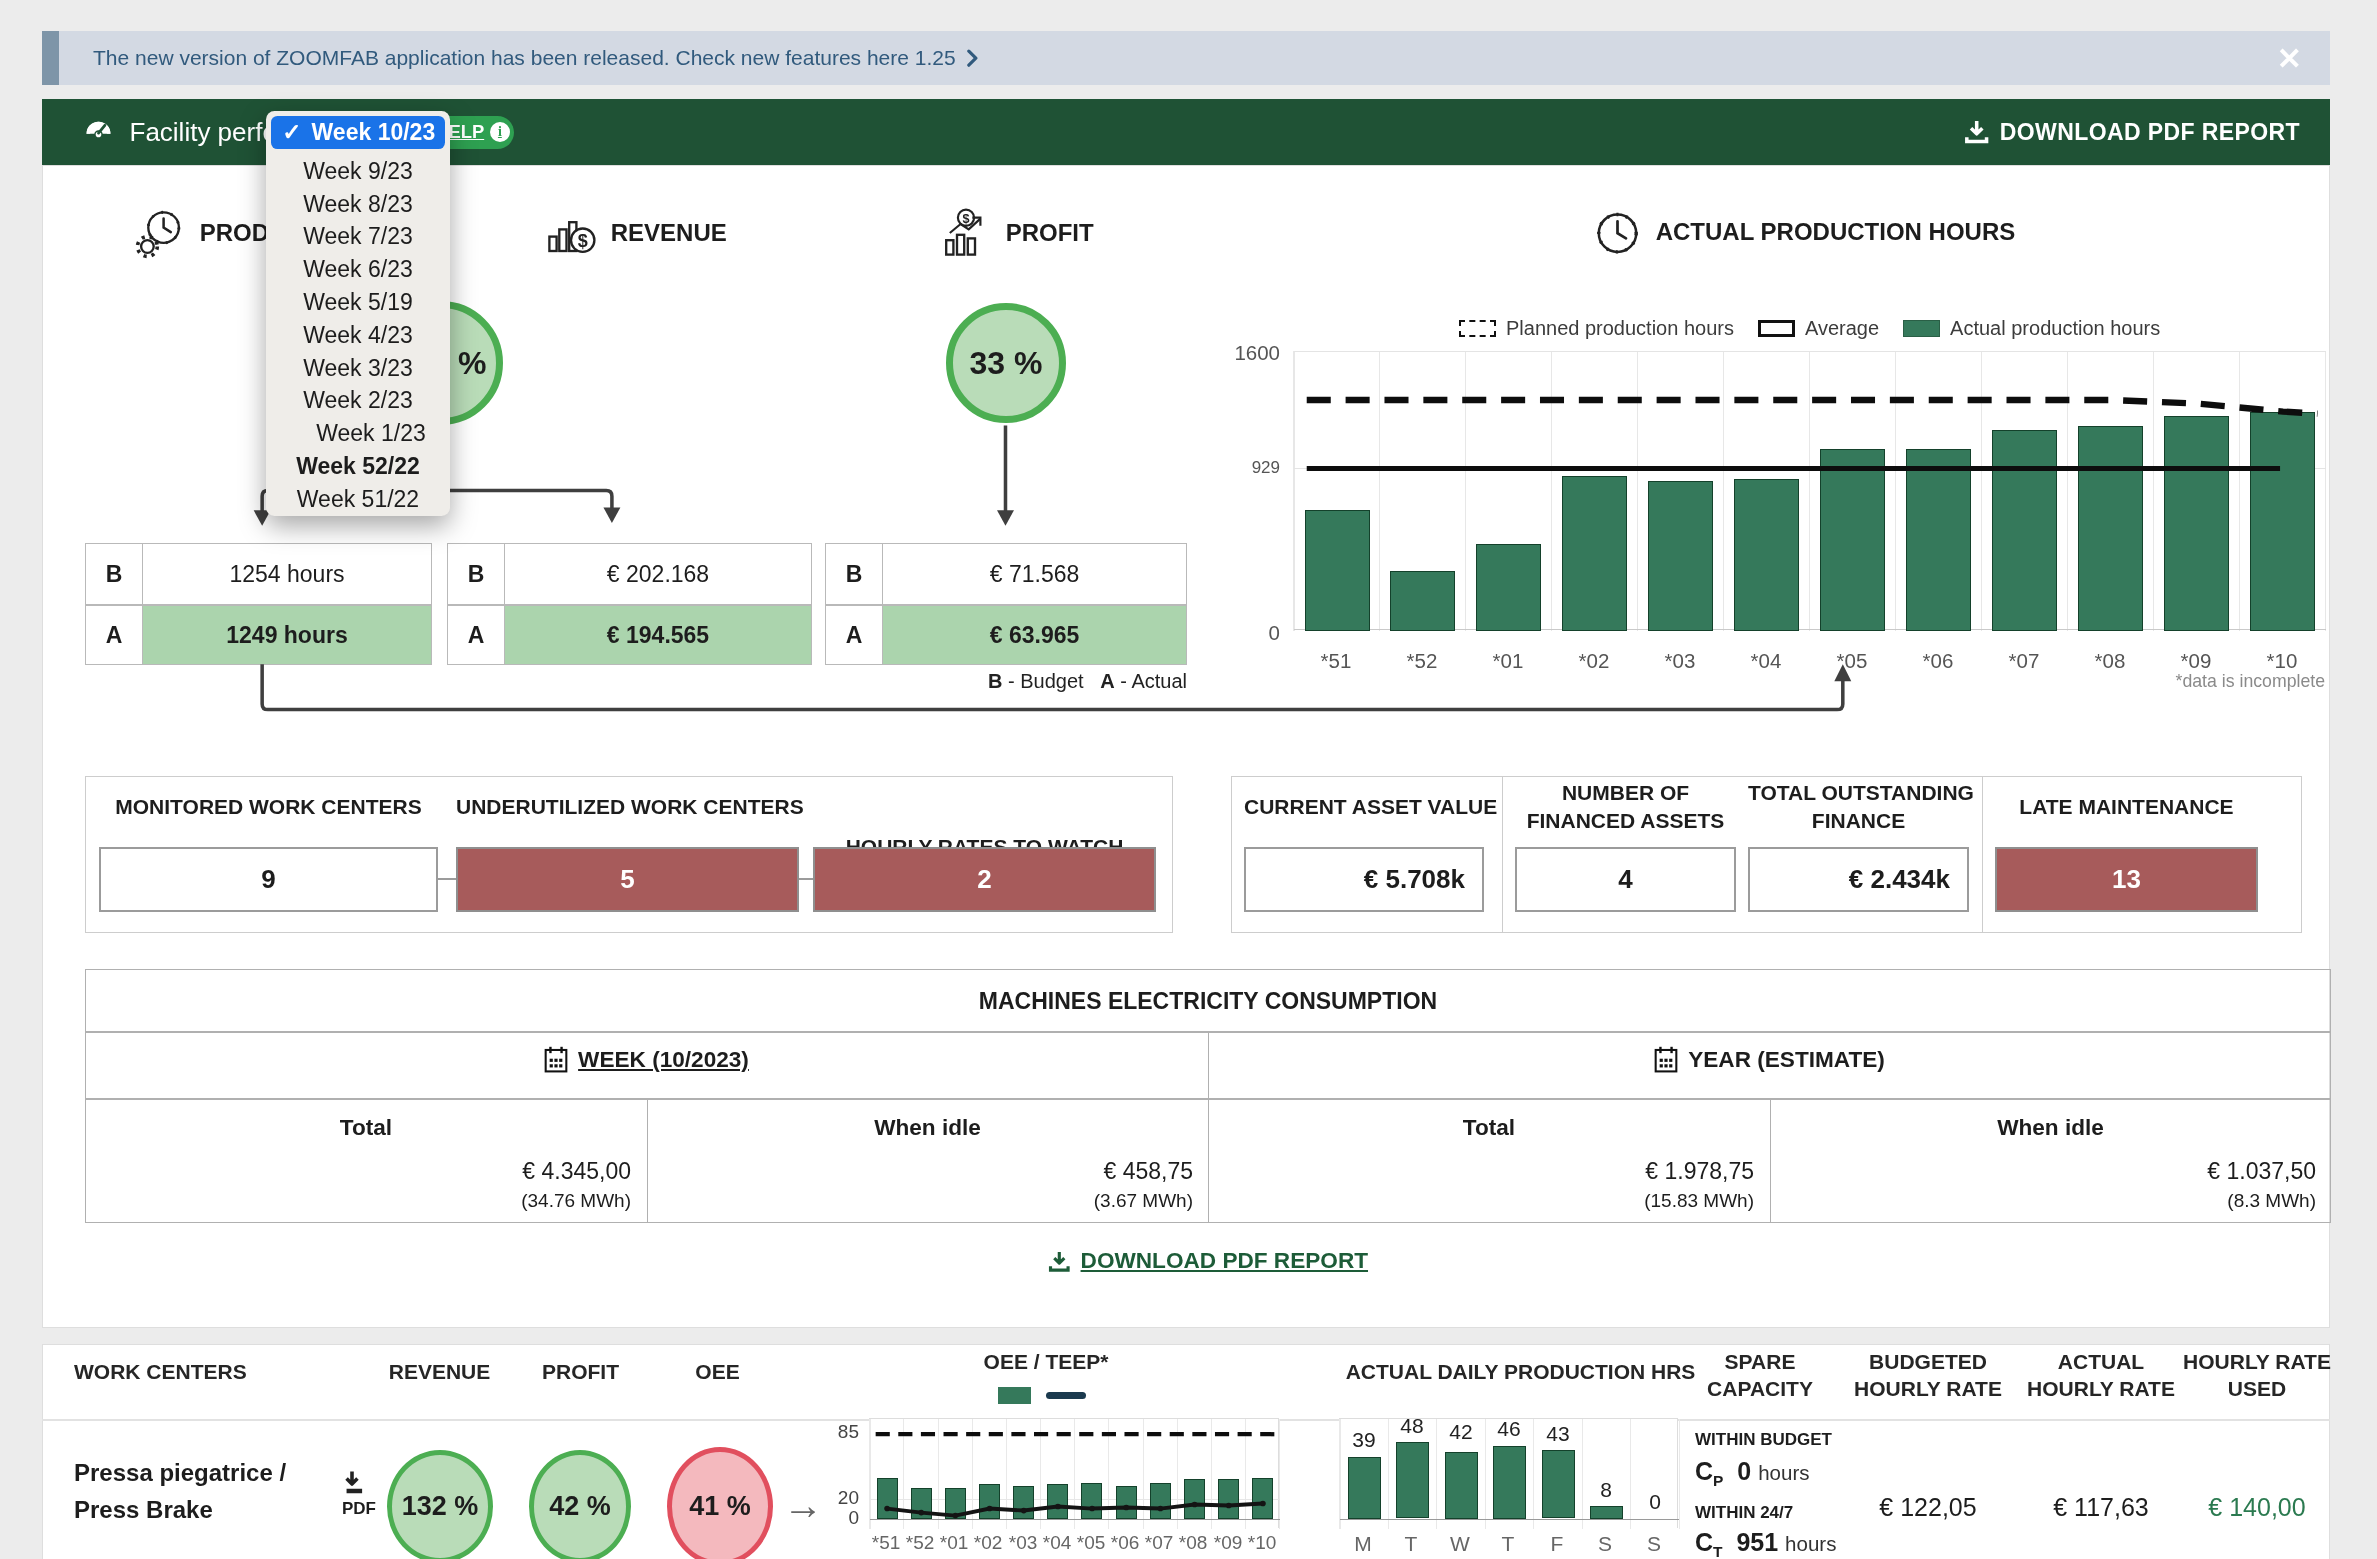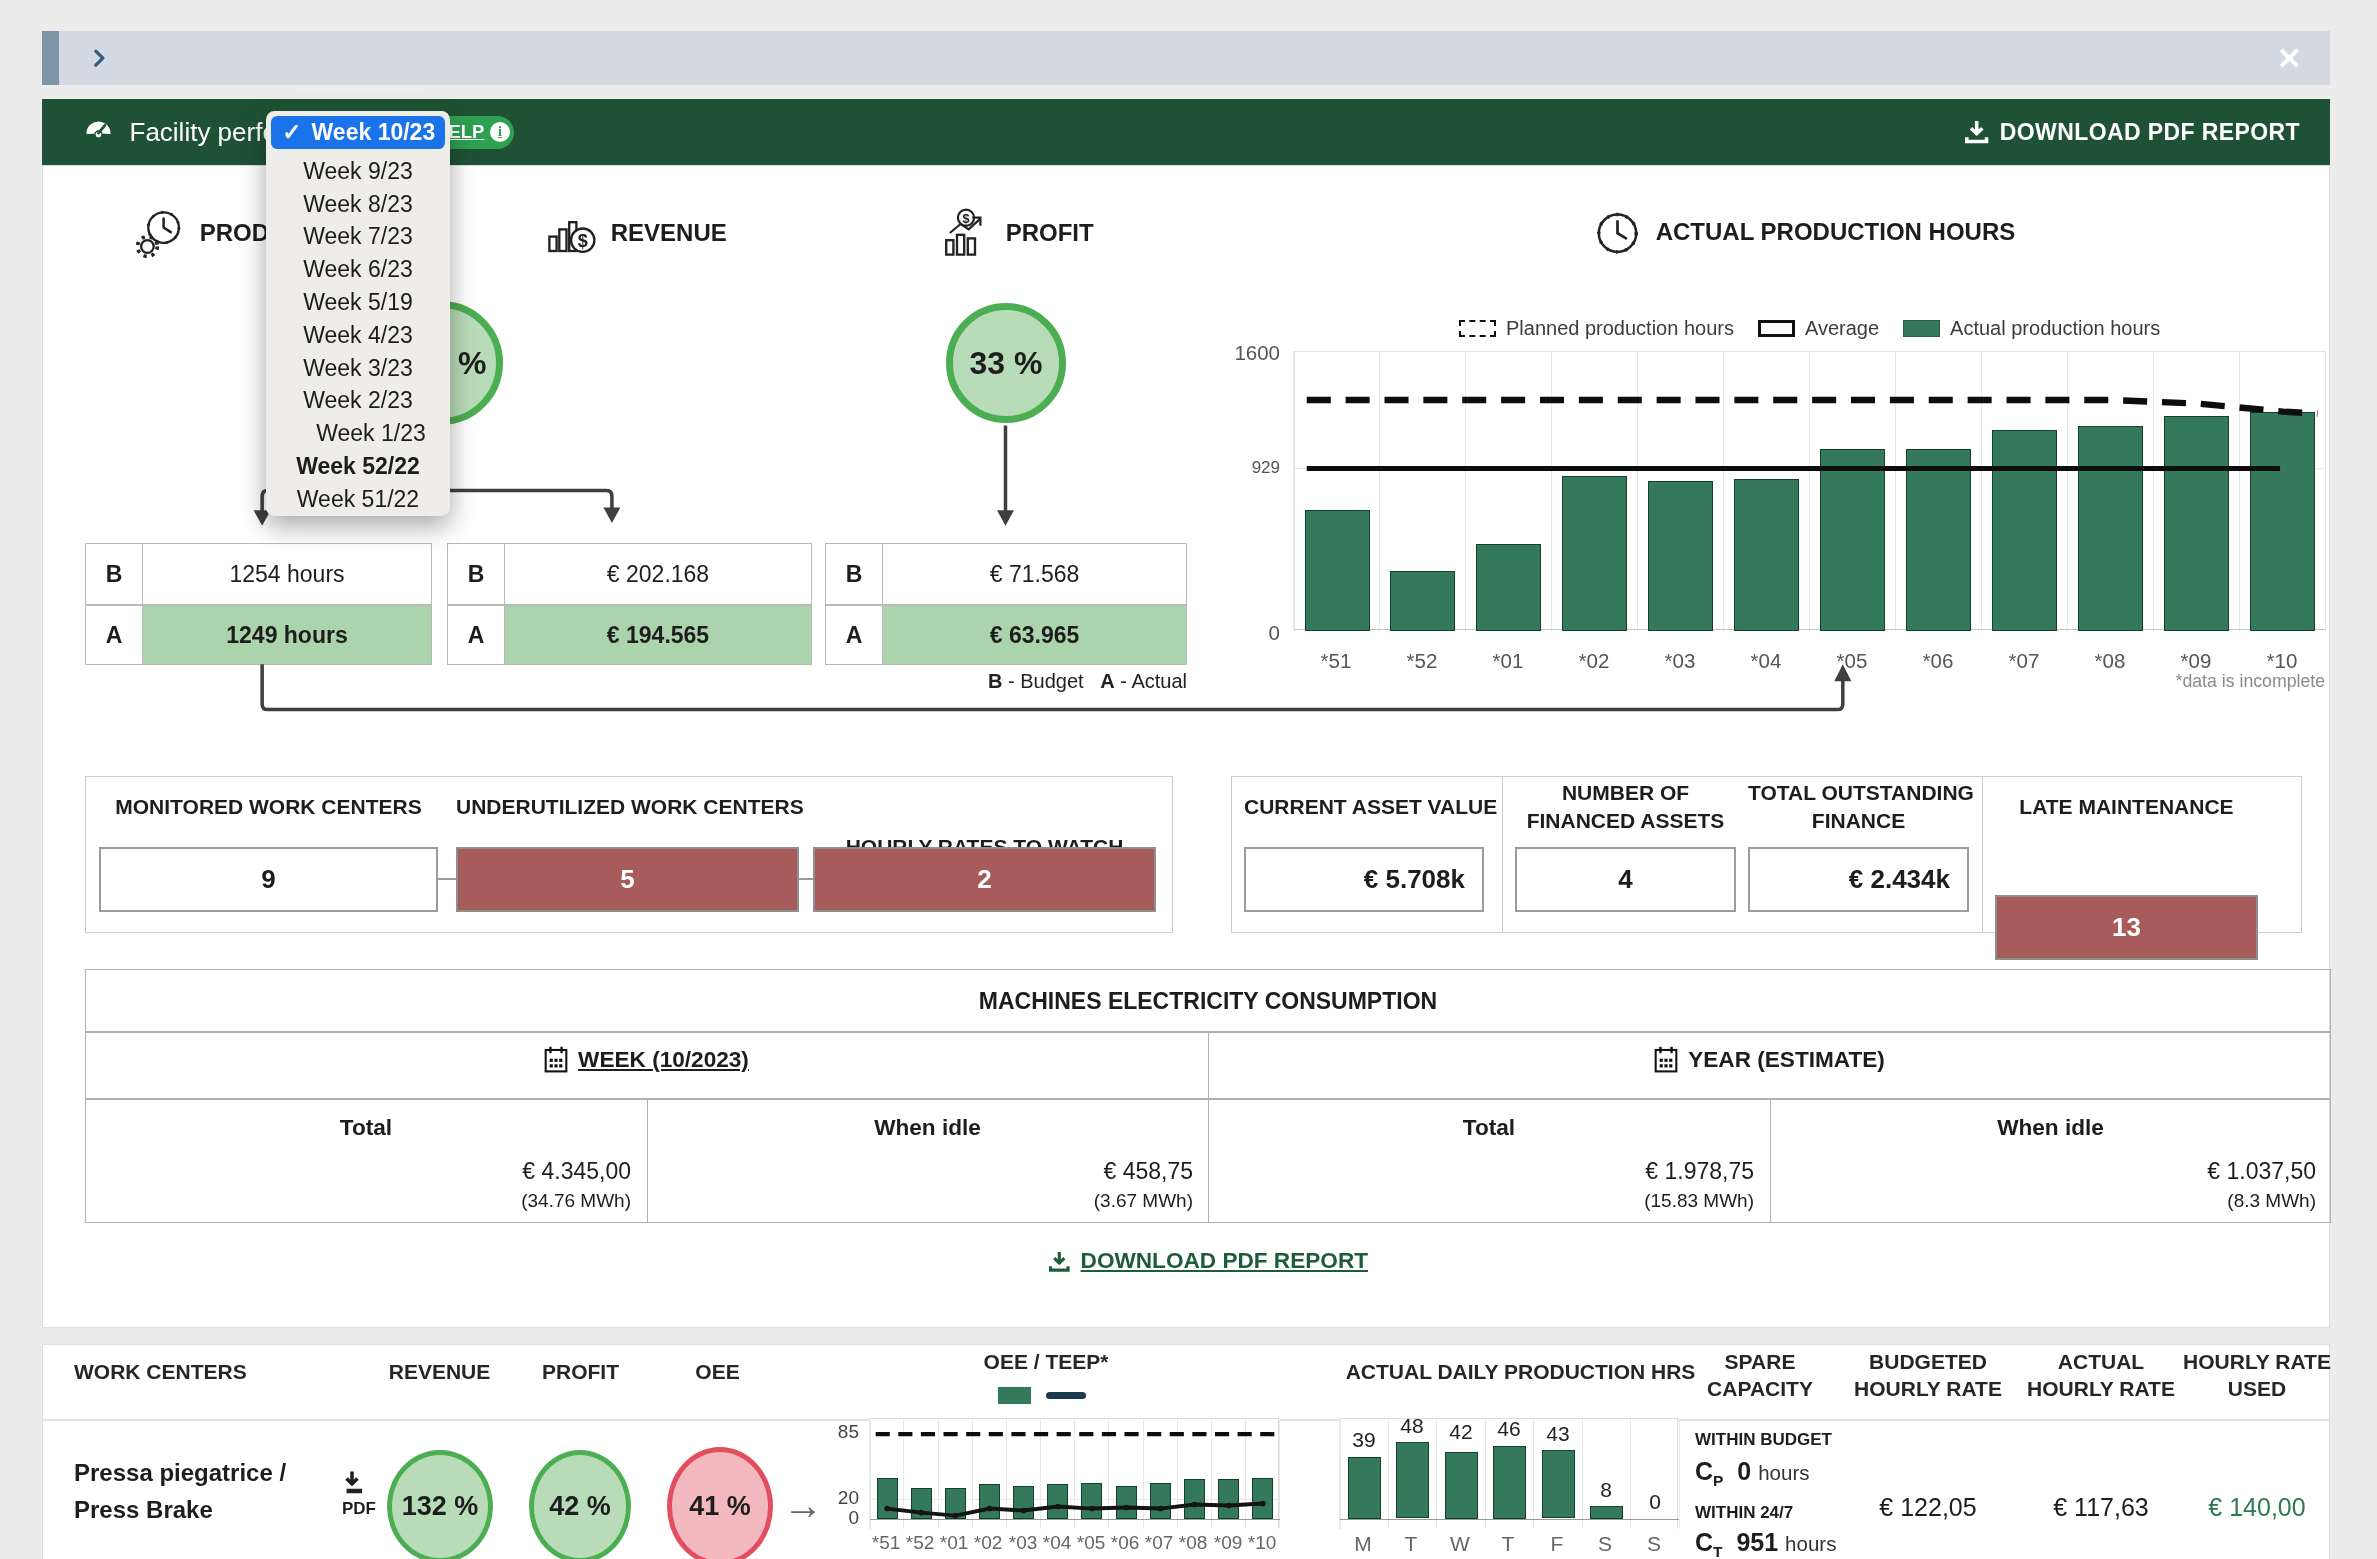--- a/index.html
+++ b/index.html
@@ -66,20 +66,21 @@
   .gridv{position:absolute;top:0;width:1.4px;background:#e7e7e7;}
   .gridh{position:absolute;left:0;height:1.4px;background:#e7e7e7;}
   svg{display:block;}
 </style>
 </head>
 <body>
 
 <div class="abs banner">
   <div class="abs banner-accent"></div>
   <div class="abs banner-text">
+    <span>The new version of ZOOMFAB application has been released. Check new features here 1.25</span>
     <svg width="12.7" height="18.4" viewBox="0 0 18 26">
       <polyline points="4,3 14,13 4,23" fill="none" stroke="#315a7d" stroke-width="4.5" stroke-linecap="round" stroke-linejoin="round"></polyline>
     </svg>
   </div>
   <div class="abs banner-close">✕</div>
 </div>
 
 <div class="abs topbar">
   <div class="abs topbar-left">
     <svg width="31" height="25.4" viewBox="0 0 44 36">
@@ -313,21 +314,21 @@
     <div>FINANCED ASSETS</div>
   </div>
 <div class="abs card-title" style="left:1748px;top:779px;width:221px;">
   <div>TOTAL OUTSTANDING</div>
     <div>FINANCE</div>
   </div>
 <div class="abs card-title" style="left:1995px;top:793px;width:263px;">LATE MAINTENANCE</div>
 <div class="abs value-box right" style="left:1244px;top:847px;width:240px;">€ 5.708k</div>
 <div class="abs value-box" style="left:1515px;top:847px;width:221px;">4</div>
 <div class="abs value-box right" style="left:1748px;top:847px;width:221px;">€ 2.434k</div>
-<div class="abs value-box alert" style="left:1995px;top:847px;width:263px;margin-top:48px;">13</div>
+<div class="abs value-box alert" style="left:1995px;top:847px;width:263px;">13</div>
 
 <div class="abs etable"></div>
 <div class="abs elabel" style="left:85px;top:988px;width:2246px;font-size:23px;">MACHINES ELECTRICITY CONSUMPTION</div>
 <div class="abs eline" style="left:85px;top:1031px;width:2246px;height:2.1px;"></div>
 <div class="abs eline" style="left:85px;top:1098px;width:2246px;height:2.1px;"></div>
 <div class="abs eline" style="left:1208px;top:1031px;width:1.4px;height:191px;"></div>
 <div class="abs eline" style="left:647px;top:1100px;width:1.4px;height:122px;"></div>
 <div class="abs eline" style="left:1770px;top:1100px;width:1.4px;height:122px;"></div>
 
 <div class="abs" style="left:85px;top:1046px;width:1123px;display:flex;justify-content:center;gap:10px;align-items:center;text-decoration:underline;">

